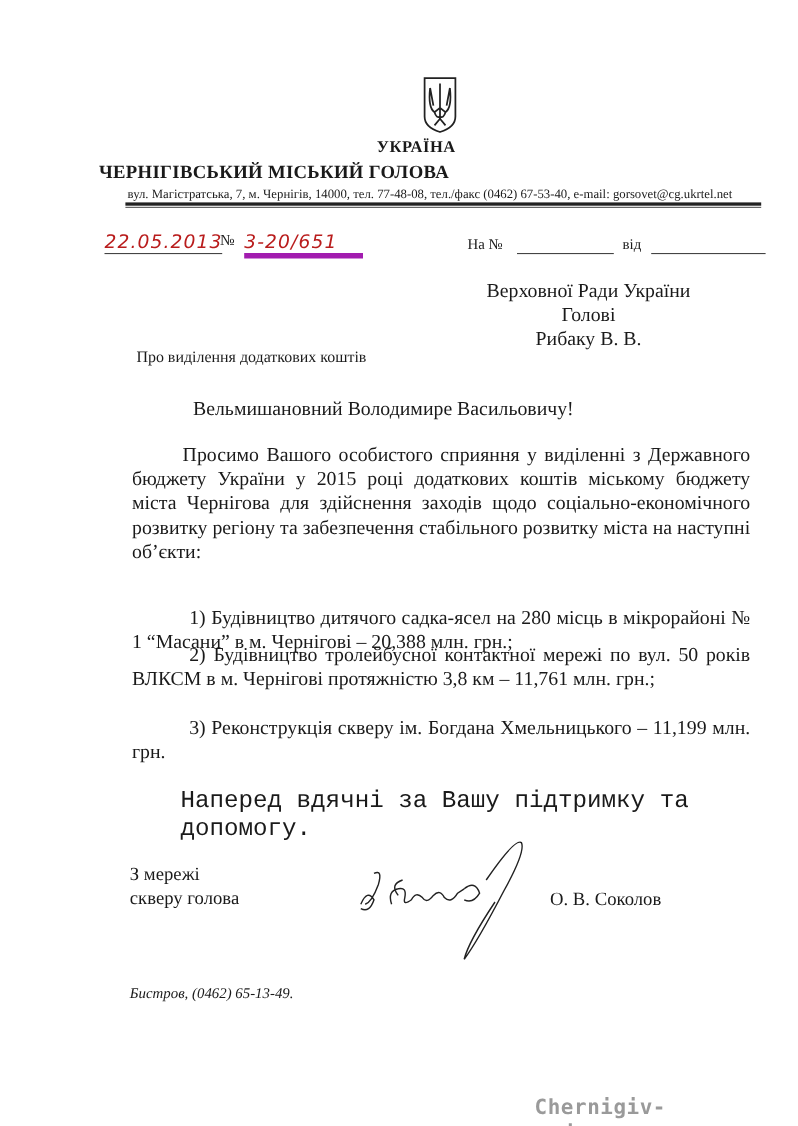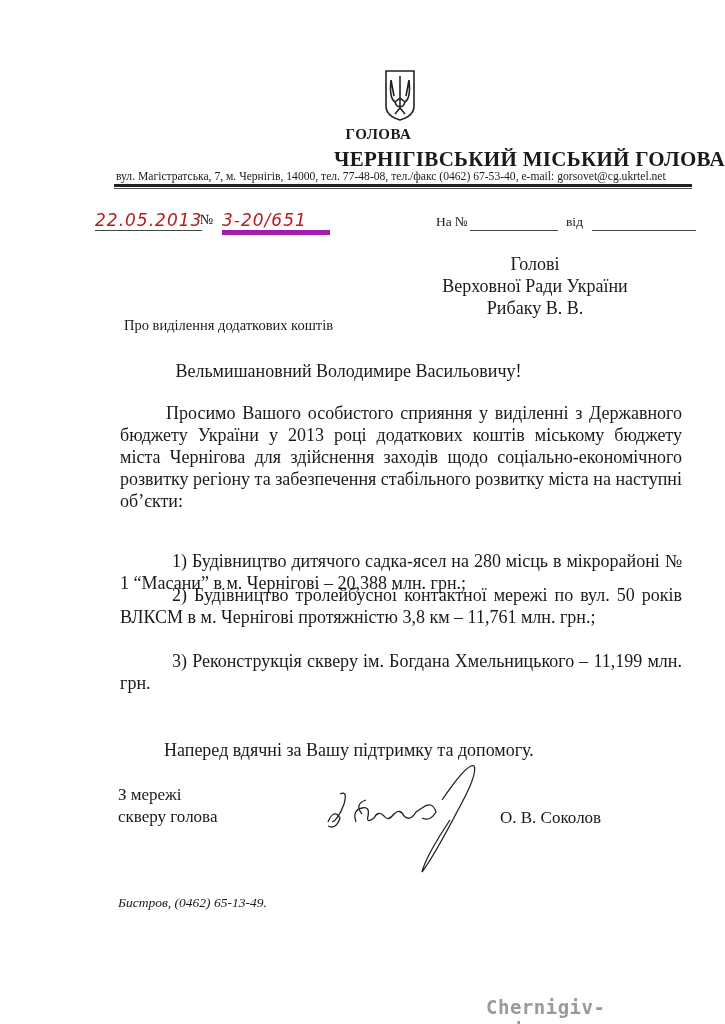--- a/index.html
+++ b/index.html
@@ -3,86 +3,86 @@
 <meta charset="utf-8">
 <style>
   html, body { margin: 0; padding: 0; }
   body {
     width: 725px; height: 1024px; background: #ffffff; position: relative; overflow: hidden;
     font-family: "Liberation Serif", "DejaVu Serif", serif; color: #1a1a1a;
   }
   .abs { position: absolute; }
   .crest { left: 383px; top: 68px; width: 34px; height: 54px; }
   .h-country { left: 0; width: 725px; top: 126px; text-align: center; font-weight: bold; font-size: 15px; letter-spacing: 0.5px; padding-left: 32px; box-sizing: border-box; }
-  .h-office { left: 0; width: 725px; top: 147px; text-align: right; font-weight: bold; font-size: 21px; letter-spacing: 0.3px; padding-left: 90px; box-sizing: border-box; }
+  .h-office { left: 0; width: 725px; top: 147px; text-align: left; font-weight: bold; font-size: 17px; letter-spacing: 0.3px; padding-left: 90px; box-sizing: border-box; }
   .h-address { left: 116px; width: 574px; top: 170px; font-size: 11.6px; white-space: nowrap; }
   .rule-thick { left: 114px; width: 578px; top: 184px; height: 3px; background: #222; }
   .rule-thin { left: 114px; width: 578px; top: 188px; height: 1px; background: #555; }
 
   .hand { font-family: "DejaVu Sans", sans-serif; font-style: italic; font-size: 17px; color: #b91c1c; letter-spacing: 1px; }
   .date { left: 95px; top: 210px; border-bottom: 1px solid #444; }
   .numsign { left: 200px; top: 212px; font-size: 14px; }
   .regnum { left: 222px; top: 210px; border-bottom: 5px solid #a21caf; width: 108px; }
 
-  .ref-label { left: 425px; top: 214px; font-size: 13.5px; margin-left: 11px; }
+  .ref-label { left: 425px; top: 214px; font-size: 13.5px; }
   .ref-line1 { left: 470px; top: 230px; width: 88px; height: 1px; background: #444; }
   .ref-from { left: 566px; top: 214px; font-size: 13.5px; }
   .ref-line2 { left: 592px; top: 230px; width: 104px; height: 1px; background: #444; }
 
   .addressee { left: 390px; width: 290px; top: 253px; text-align: center; font-size: 18px; line-height: 22px; }
   .subject { left: 124px; top: 317px; font-size: 14.5px; }
   .greeting { left: 0; width: 657px; top: 361px; text-align: center; font-size: 18px; padding-left: 40px; box-sizing: border-box; }
 
   .body { left: 120px; width: 562px; font-size: 18px; line-height: 22px; text-align: justify; }
   .p1 { top: 402px; }
   .p2 { top: 516px; margin-top: 34px; }
   .p3 { top: 584px; }
   .p4 { top: 650px; }
   .body .ind { display: inline-block; width: 46px; }
   .list-ind { display: inline-block; width: 52px; }
-  .closing { left: 164px; top: 740px; font-size: 18px; }
+  .closing { left: 164px; top: 716px; font-size: 22px; font-family: Liberation Mono, monospace; }
 
   .regards { left: 118px; top: 784px; font-size: 17px; line-height: 22px; }
   .signature { left: 318px; top: 760px; width: 180px; height: 120px; }
   .signer { left: 500px; top: 808px; font-size: 17px; }
   .executor { left: 118px; top: 884px; font-size: 13.5px; font-style: italic; margin-top: 11px; }
   .watermark { left: 486px; top: 996px; font-family: "DejaVu Sans Mono", monospace; font-weight: bold; font-size: 19px; color: #9a9a9a; letter-spacing: 0.5px; }
 </style>
 </head>
 <body>
 
 <svg class="abs crest" viewBox="0 0 34 54">
   <path d="M3 3 H31 V38 Q31 48 17 52 Q3 48 3 38 Z" fill="none" stroke="#222" stroke-width="1.6"></path>
   <path d="M17 8 L17 40 M17 40 L12 46 M17 40 L22 46 M8 12 Q6 30 12 34 L17 30 L22 34 Q28 30 26 12 M8 12 L11 28 M26 12 L23 28 M12 34 Q14 40 17 38 Q20 40 22 34" fill="none" stroke="#222" stroke-width="1.6"></path>
 </svg>
-<div class="abs h-country">ГОЛОВА</div>
+<div class="abs h-country">УКРАЇНА</div>
 <div class="abs h-office">ЧЕРНІГІВСЬКИЙ МІСЬКИЙ ГОЛОВА</div>
 <div class="abs h-address">вул. Магістратська, 7, м. Чернігів, 14000, тел. 77-48-08, тел./факс (0462) 67-53-40, e-mail: gorsovet@cg.ukrtel.net</div>
 <div class="abs rule-thick"></div>
 <div class="abs rule-thin"></div>
 
 <div class="abs hand date">22.05.2013</div>
 <div class="abs numsign">№</div>
 <div class="abs hand regnum">3-20/651</div>
 
 <div class="abs ref-label">На №</div>
 <div class="abs ref-line1"></div>
 <div class="abs ref-from">від</div>
 <div class="abs ref-line2"></div>
 
 <div class="abs addressee">
+  <div>Верховної Ради України</div>
   <div>Голові</div>
-  <div>Верховної Ради України</div>
   <div>Рибаку В. В.</div>
 </div>
 
 <div class="abs subject">Про виділення додаткових коштів</div>
 <div class="abs greeting">Вельмишановний Володимире Васильовичу!</div>
 
-<div class="abs body p1"><span class="ind"></span><span>Просимо Вашого особистого сприяння у виділенні з Державного бюджету України у 2013 році додаткових коштів міському бюджету міста Чернігова для здійснення заходів щодо соціально-економічного розвитку регіону та забезпечення стабільного розвитку міста на наступні об’єкти:</span></div>
+<div class="abs body p1"><span class="ind"></span><span>Просимо Вашого особистого сприяння у виділенні з Державного бюджету України у 2015 році додаткових коштів міському бюджету міста Чернігова для здійснення заходів щодо соціально-економічного розвитку регіону та забезпечення стабільного розвитку міста на наступні об’єкти:</span></div>
 <div class="abs body p2"><span class="list-ind"></span><span>1) Будівництво дитячого садка-ясел на 280 місць в мікрорайоні № 1 “Масани” в м. Чернігові – 20,388 млн. грн.;</span></div>
 <div class="abs body p3"><span class="list-ind"></span><span>2) Будівництво тролейбусної контактної мережі по вул. 50 років ВЛКСМ в м. Чернігові протяжністю 3,8 км – 11,761 млн. грн.;</span></div>
 <div class="abs body p4"><span class="list-ind"></span><span>3) Реконструкція скверу ім. Богдана Хмельницького – 11,199 млн. грн.</span></div>
 <div class="abs closing">Наперед вдячні за Вашу підтримку та допомогу.</div>
 
 <div class="abs regards">
   <div>З мережі</div>
   <div>скверу голова</div>
 </div>
 <svg class="abs signature" viewBox="0 0 180 120">

